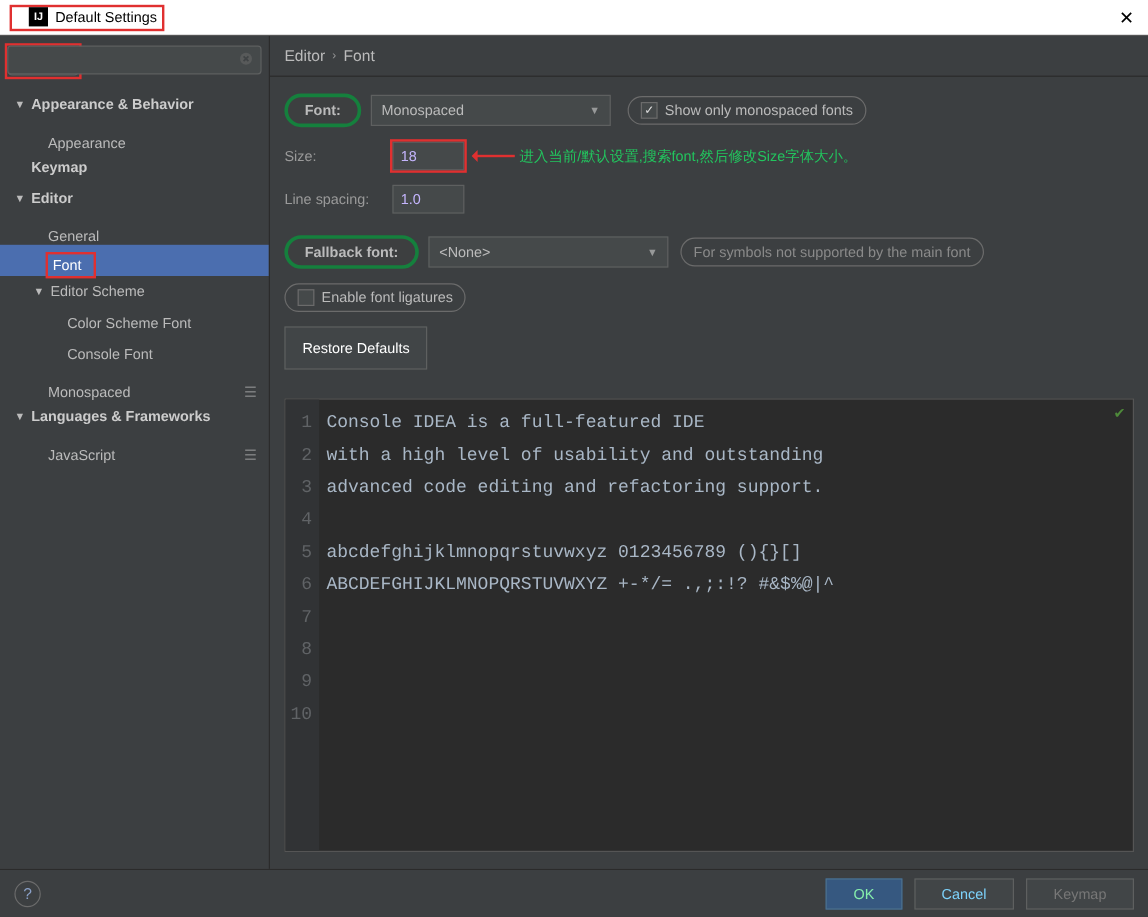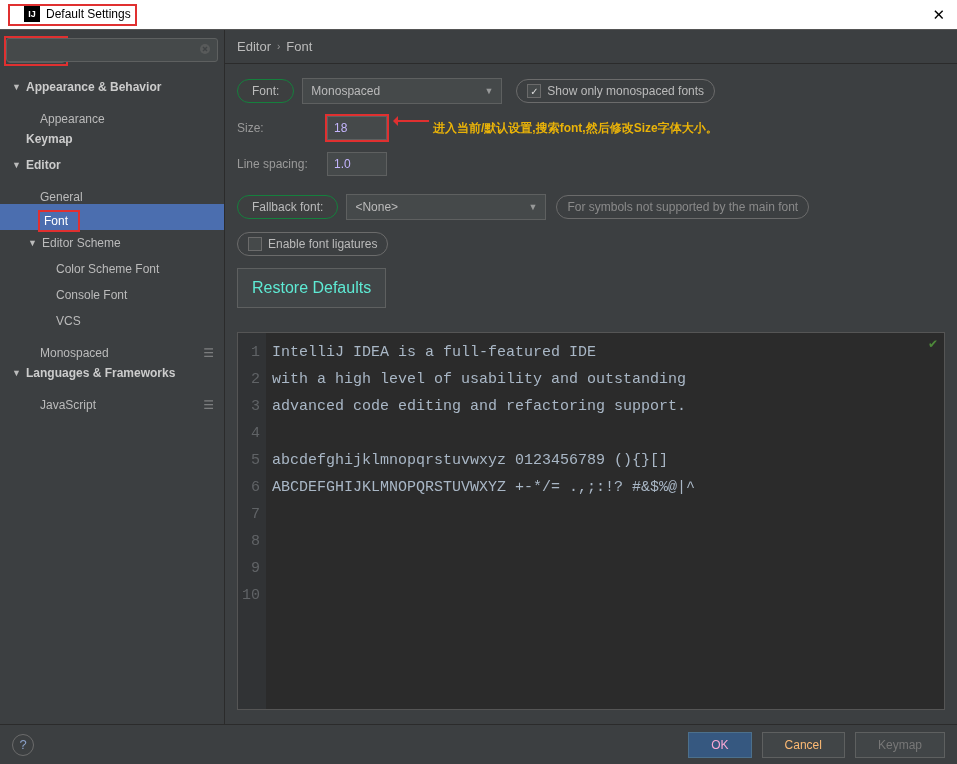--- a/index.html
+++ b/index.html
@@ -86,26 +86,27 @@
   font-size: 13px;
   border-bottom: 1px solid #2b2b2b;
 }
 .breadcrumb .sep { margin: 0 6px; opacity: .7; font-size: 10px; }
 
 .settings-pane { padding: 14px 12px 8px 12px; }
 .row { display: flex; align-items: center; margin-bottom: 12px; }
 .row .lbl { width: 90px; color: #9a9a9a; font-size: 12px; }
 .pill-label {
   background: #3d3f40;
-  border: 1px solid #15803d;
+  border: 3px solid #15803d;
   border-radius: 14px;
   padding: 4px 14px;
   color: #bbbbbb;
   margin-right: 8px;
   font-size: 12px;
+  font-weight: bold;
 }
 .combo {
   display: flex; align-items: center; justify-content: space-between;
   background: #45494a;
   border: 1px solid #5e6060;
   height: 26px;
   padding: 0 8px;
   color: #bbbbbb;
   width: 200px;
   font-size: 12px;
@@ -113,43 +114,43 @@
 .combo .caret { font-size: 9px; opacity: .7; }
 .input-sm {
   background: #45494a;
   border: 1px solid #5e6060;
   height: 24px; width: 60px;
   color: #c4b5fd;
   padding: 0 6px; font-size: 12px;
   display: flex; align-items: center;
 }
 .input-sm.red-boxed { outline: 2px solid #e03030; }
-.arrow-anno { color: #eab308; display: flex; align-items: flex-start; margin-left: 8px; font-size: 12px; font-weight: bold; }
+.arrow-anno { color: #22c55e; display: flex; align-items: center; margin-left: 8px; font-size: 12px; }
 .arrow-anno .shaft { width: 34px; height: 2px; background: #e03030; position: relative; margin-right: 4px; }
 .arrow-anno .shaft::before { content:""; position:absolute; left:-7px; top:-4px; border: 5px solid transparent; border-right-color: #e03030; }
 
 .chk { display: inline-flex; align-items: center; color: #bbbbbb; font-size: 12px; }
 .chk .box {
   width: 14px; height: 14px; border: 1px solid #6b6b6b; background: #45494a;
   margin-right: 6px; display: inline-flex; align-items: center; justify-content: center; font-size: 10px; color: #ddd;
 }
 .pill-wrap {
   border: 1px solid #6b6b6b;
   border-radius: 16px;
   padding: 4px 10px;
   display: inline-flex; align-items: center;
 }
 .hint { color: #8a8a8a; font-size: 12px; }
 
 .restore-btn {
   background: #414547;
   border: 1px solid #5e6060;
-  color: #5eead4;
+  color: #ffffff;
   padding: 10px 14px;
-  font-size: 16px;
+  font-size: 12px;
   cursor: pointer;
 }
 
 .preview {
   margin: 4px 12px 0 12px;
   background: #2b2b2b;
   border: 1px solid #555;
   height: 378px;
   position: relative;
   display: flex;
@@ -182,25 +183,25 @@
 }
 .help-btn {
   width: 22px; height: 22px; border-radius: 11px; border: 1px solid #6b6b6b;
   display: flex; align-items: center; justify-content: center; color: #8aa0c8; font-size: 13px;
 }
 .footer-btns { display: flex; gap: 10px; }
 .btn {
   padding: 5px 22px;
   background: #414547;
   border: 1px solid #5e6060;
-  color: #fdba74;
+  color: #7dd3fc;
   font-size: 12px;
   cursor: pointer;
 }
-.btn.primary { background: #365880; border-color: #4c708c; color: #f9a8d4; }
+.btn.primary { background: #365880; border-color: #4c708c; color: #86efac; }
 .btn.disabled { color: #777; }
 </style>
 </head>
 <body>
 
 <div class="titlebar">
   <span class="red-box-title">
     <span class="app-icon">IJ</span>
     <span class="title">Default Settings</span>
   </span>
@@ -257,23 +258,20 @@
       <div class="tree-item indent1b">
           <span class="arrow">▼</span>
           <span class="label">Editor Scheme</span>
         </div>
       <div class="tree-item indent2">
           <span class="label">Color Scheme Font</span>
         </div>
       <div class="tree-item indent2">
           <span class="label">Console Font</span>
         </div>
-      <div class="tree-item indent2">
-          <span class="label">VCS</span>
-        </div>
       <div class="tree-item indent1">
           <span class="label">Monospaced</span>
           <span class="gear">☰</span>
         </div>
       <div class="tree-item bold">
           <span class="arrow">▼</span>
           <span class="label">Languages &amp; Frameworks</span>
         </div>
       <div class="tree-item indent1">
           <span class="label">JavaScript</span>
@@ -354,21 +352,21 @@
           <div>3</div>
           <div>4</div>
           <div>5</div>
           <div>6</div>
           <div>7</div>
           <div>8</div>
           <div>9</div>
           <div>10</div>
       </div>
       <div class="code">
-        <div>IntelliJ IDEA is a full-featured IDE</div>
+        <div>Console IDEA is a full-featured IDE</div>
         <div>with a high level of usability and outstanding</div>
         <div>advanced code editing and refactoring support.</div>
         <div></div>
         <div>abcdefghijklmnopqrstuvwxyz 0123456789 (){}[]</div>
         <div>ABCDEFGHIJKLMNOPQRSTUVWXYZ +-*/= .,;:!? #&amp;$%@|^</div>
         <div></div>
         <div></div>
         <div></div>
         <div></div>
       </div>

